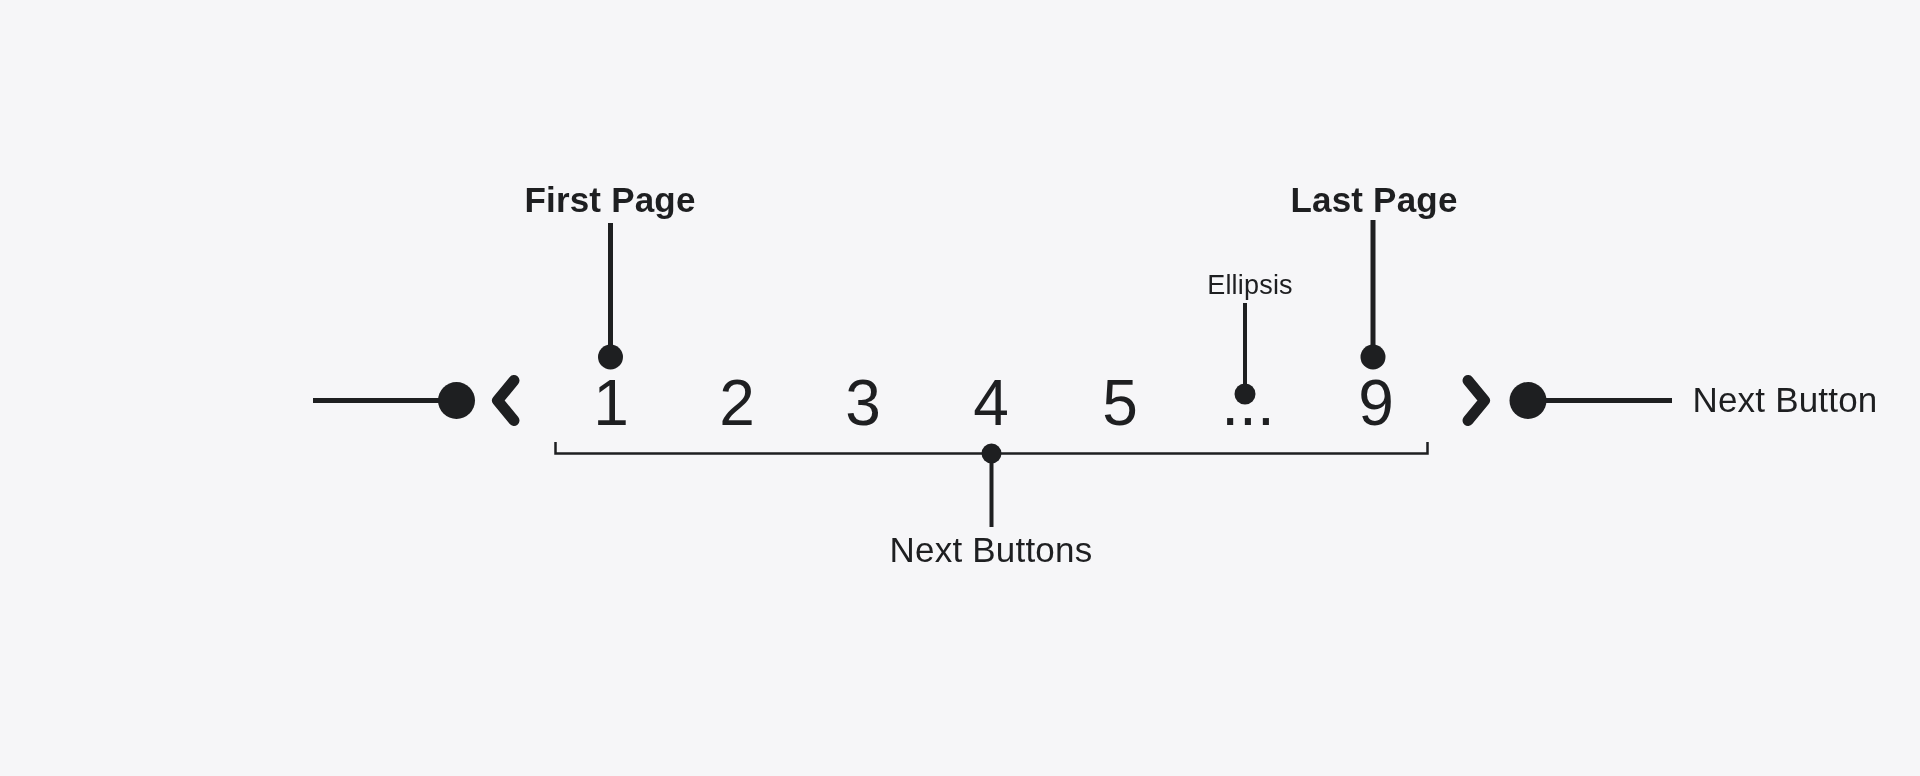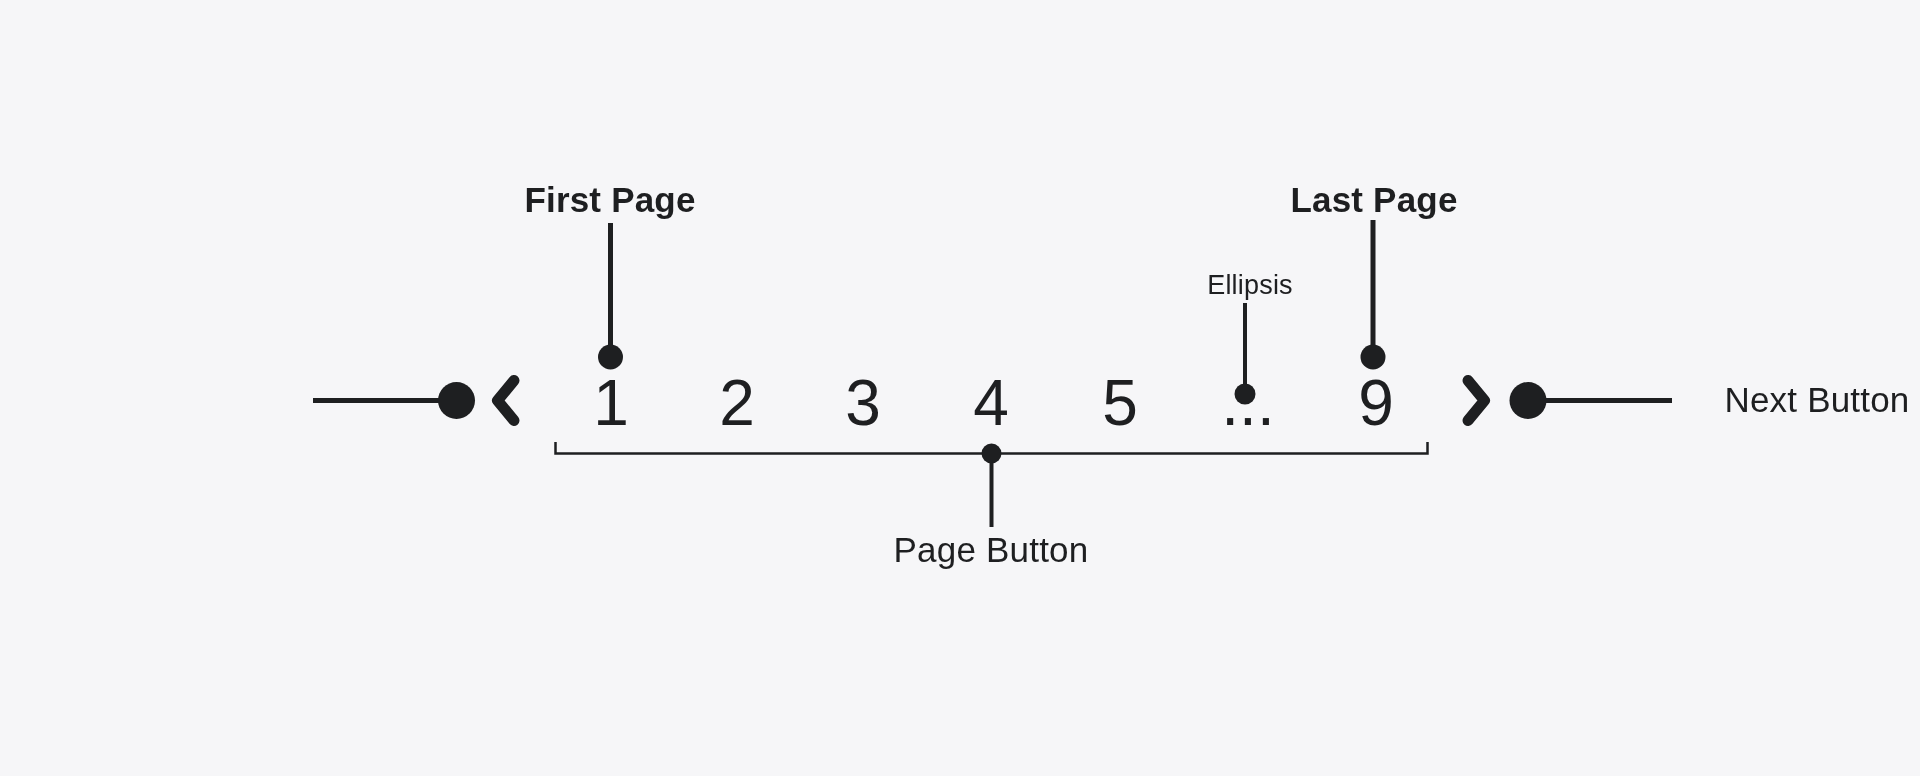--- a/index.html
+++ b/index.html
@@ -81,29 +81,29 @@
 
     <circle class="fill" cx="1528" cy="400.5" r="18.5"></circle>
     <line class="stroke" x1="1534" y1="400.5" x2="1672" y2="400.5" stroke-width="5"></line>
 
     <path class="stroke" d="M 555.5 442 L 555.5 453.5 L 1427.5 453.5 L 1427.5 442" stroke-width="2.5"></path>
     <circle class="fill" cx="991.5" cy="453.5" r="10"></circle>
     <line class="stroke" x1="991.5" y1="462" x2="991.5" y2="527" stroke-width="4"></line>
   </svg>
 
 
-  <div class="label centered" style="left:1785px; top:382px;margin-left:32px;">Next Button</div>
+  <div class="label centered" style="left:1785px; top:382px;">Next Button</div>
 
   <div class="label centered" style="left:610px; top:182px;font-weight:bold;">First Page</div>
 
   <div class="label centered" style="left:1374px; top:182px;font-weight:bold;">Last Page</div>
 
   <div class="label small centered" style="left:1250px; top:263px;margin-top:8px;">Ellipsis</div>
 
-  <div class="label centered" style="left:991px; top:532px;">Page Button</div>
+  <div class="label centered" style="left:991px; top:532px;">Next Buttons</div>
 
   <div class="page-item" style="left:611px;">1</div>
   <div class="page-item" style="left:737px;">2</div>
   <div class="page-item" style="left:863px;">3</div>
   <div class="page-item" style="left:991px;">4</div>
   <div class="page-item" style="left:1120px;">5</div>
   <div class="page-item" style="left:1248px;">...</div>
   <div class="page-item" style="left:1376px;">9</div>
 
 </div>

